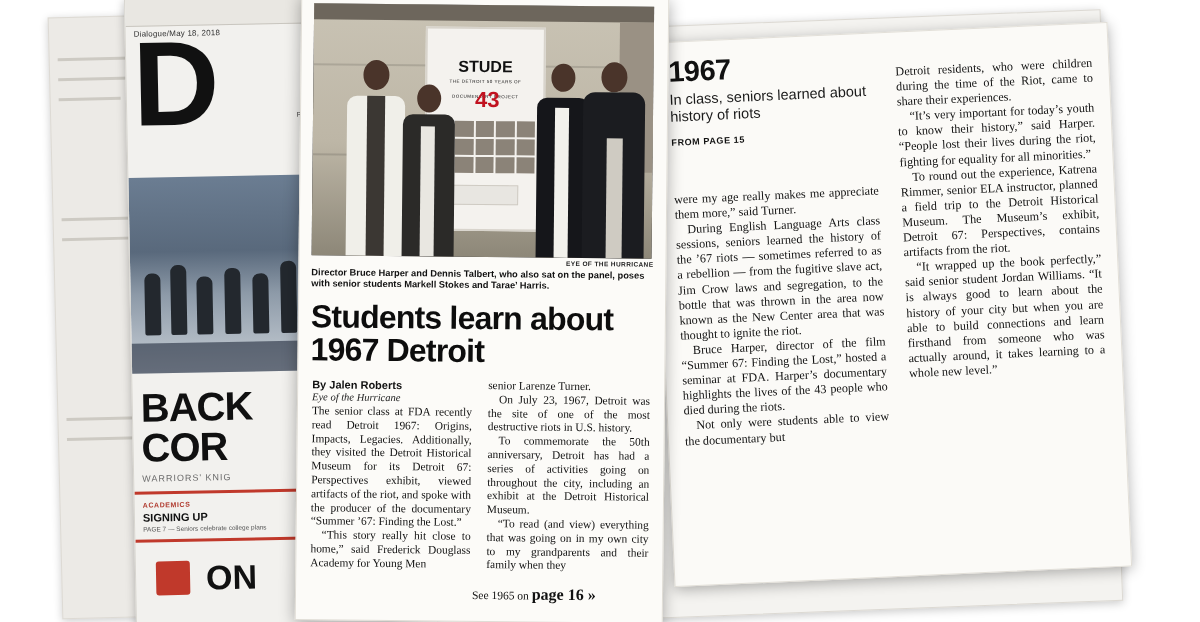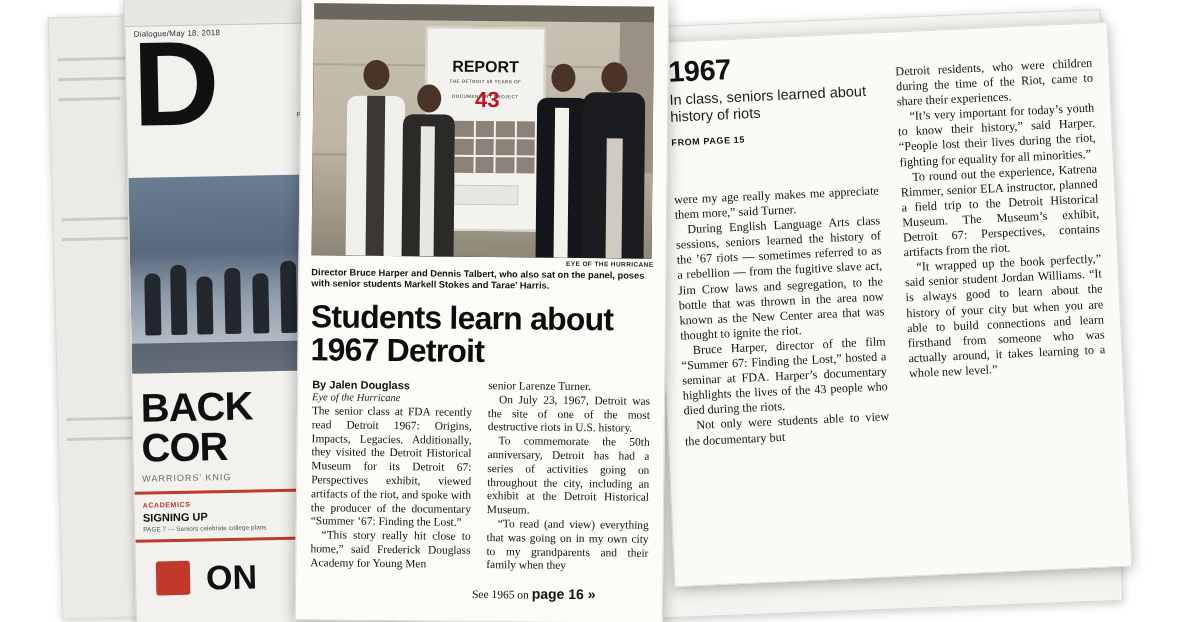--- a/index.html
+++ b/index.html
@@ -382,21 +382,21 @@
   .lcol p { margin: 0; text-indent: 11px; }
   .lcol p.first { text-indent: 0; }
   .lcol-2 { position: absolute; left: 176px; top: -27px; width: 162px; }
   .jump {
     position: absolute;
     left: 176px; top: 588px;
     font-family: "Liberation Serif", serif;
     font-size: 11.5px;
     color: #111;
   }
-  .jump b { font-family: Liberation Sans, sans-serif; font-size: 14px; }
+  .jump b { font-family: Liberation Serif, serif; font-size: 16px; }
 </style>
 </head>
 <body>
 
 <div id="stage">
 
   <div class="sliver">
     <div class="ln" style="top:40px;"></div>
     <div class="ln" style="top:60px;"></div>
     <div class="ln" style="top:80px; right:40px;"></div>
@@ -492,21 +492,21 @@
 
     <div class="photo">
       <div class="wall"></div>
       <div class="top-strip"></div>
       <div class="wall-line" style="top:60px;"></div>
       <div class="wall-line" style="top:150px;"></div>
       <div class="right-panel"></div>
 
       <div class="board">
         <div class="ttl">
-          <span>REPORT</span>
+          <span>STUDE</span>
           <small>THE DETROIT 50 YEARS OF DOCUMENTARY PROJECT</small>
         </div>
         <div class="sixseven">43</div>
         <div class="grid">
           <i></i>
             <i></i>
             <i></i>
             <i></i>
             <i></i>
           <i></i>
@@ -545,21 +545,21 @@
         <div class="head" style="left:20px; top:10px; width:26px; height:30px;"></div>
         <div class="body" style="left:2px; width:62px; height:166px; background:#1b1c20; border-radius:12px 12px 0 0;"></div>
         <div style="position:absolute; left:26px; bottom:0; width:16px; height:120px; background:#cfcbc2;"></div>
       </div>
     </div>
 
     <div class="credit-right">EYE OF THE HURRICANE</div>
     <div class="photo-caption">Director Bruce Harper and Dennis Talbert, who also sat on the panel, poses with senior students Markell Stokes and Tarae’ Harris.</div>
 
     <div class="headline">Students learn about 1967 Detroit</div>
-    <div class="byline">By Jalen Douglass</div>
+    <div class="byline">By Jalen Roberts</div>
     <div class="byline-sub">Eye of the Hurricane</div>
 
     <div class="left-cols">
       <div class="lcol">
         <p class="first">The senior class at FDA recently read Detroit 1967: Origins, Impacts, Legacies. Additionally, they visited the Detroit Historical Museum for its Detroit 67: Perspectives exhibit, viewed artifacts of the riot, and spoke with the producer of the documentary “Summer ’67: Finding the Lost.”</p>
         <p>“This story really hit close to home,” said Frederick Douglass Academy for Young Men</p>
       </div>
       <div class="lcol lcol-2">
         <p class="first">senior Larenze Turner.</p>
         <p>On July 23, 1967, Detroit was the site of one of the most destructive riots in U.S. history.</p>

